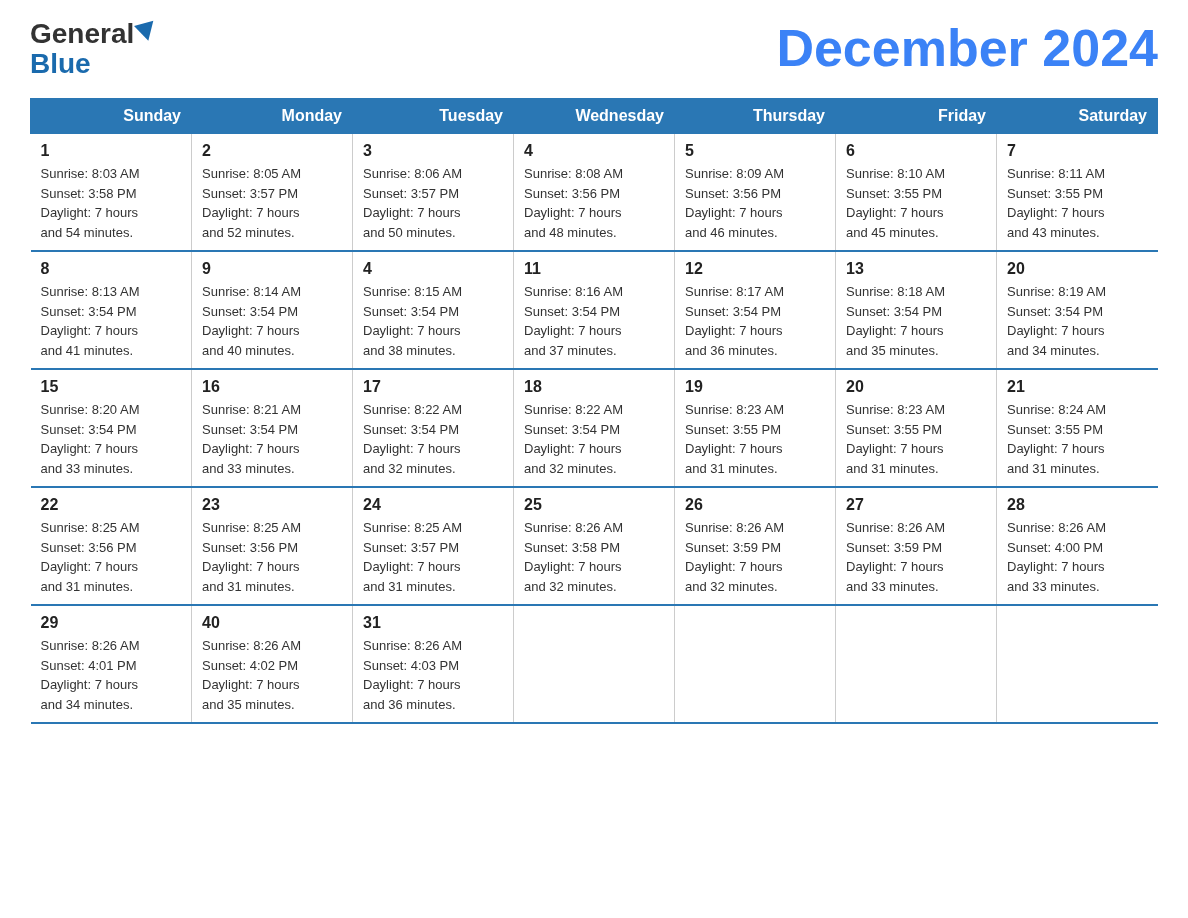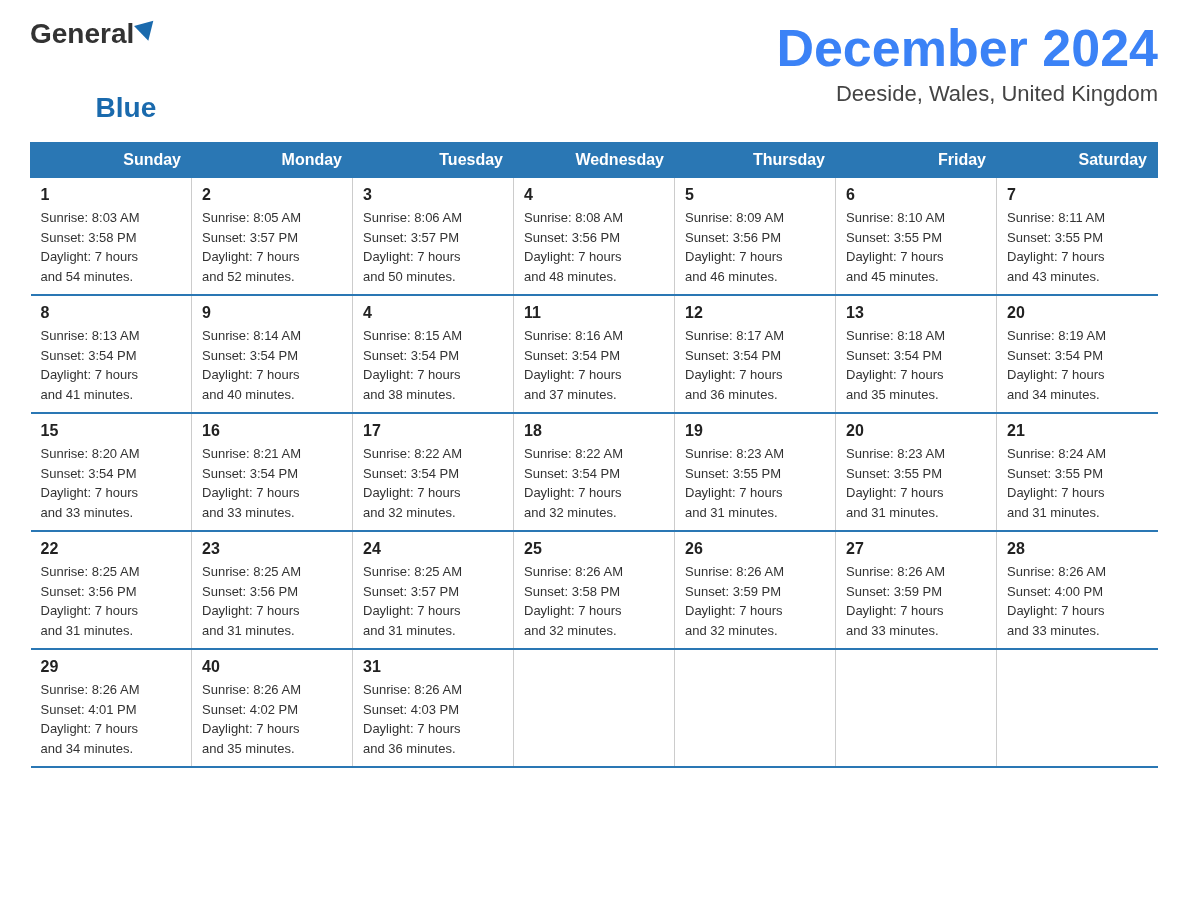--- a/index.html
+++ b/index.html
@@ -12,32 +12,32 @@
     }
     .header-area {
       display: flex;
       justify-content: space-between;
       align-items: flex-start;
       margin-bottom: 18px;
     }
     .logo-area {
       display: flex;
       flex-direction: column;
-      align-items: flex-end;
+      align-items: flex-start;
     }
     .logo-text {
       display: flex;
       align-items: center;
       font-size: 28px;
       font-weight: bold;
       color: #333;
       line-height: 1;
     }
     .logo-general { color: #333; }
-    .logo-blue { color: #1a6aad; margin-top: 44px; }
+    .logo-blue { color: #1a6aad; }
     .logo-triangle {
       width: 0;
       height: 0;
       border-left: 10px solid transparent;
       border-right: 10px solid transparent;
       border-top: 18px solid #1a6aad;
       margin-left: 2px;
       margin-top: -4px;
       display: inline-block;
       transform: rotate(-15deg);
@@ -109,21 +109,20 @@
 <div class="header-area">
   <div class="logo-area">
     <div class="logo-text">
       <span class="logo-general">General</span>
       <span class="logo-triangle"></span>
     </div>
     <span class="logo-blue" style="font-size:28px; font-weight:bold;">Blue</span>
   </div>
   <div class="title-area">
     <div class="month-title">December 2024</div>
-    <div class="location-title">Deeside, Wales, United Kingdom</div>
   </div>
 </div>
 
 <table>
   <thead>
     <tr>
     <th>Sunday</th>
         <th>Monday</th>
         <th>Tuesday</th>
         <th>Wednesday</th>

